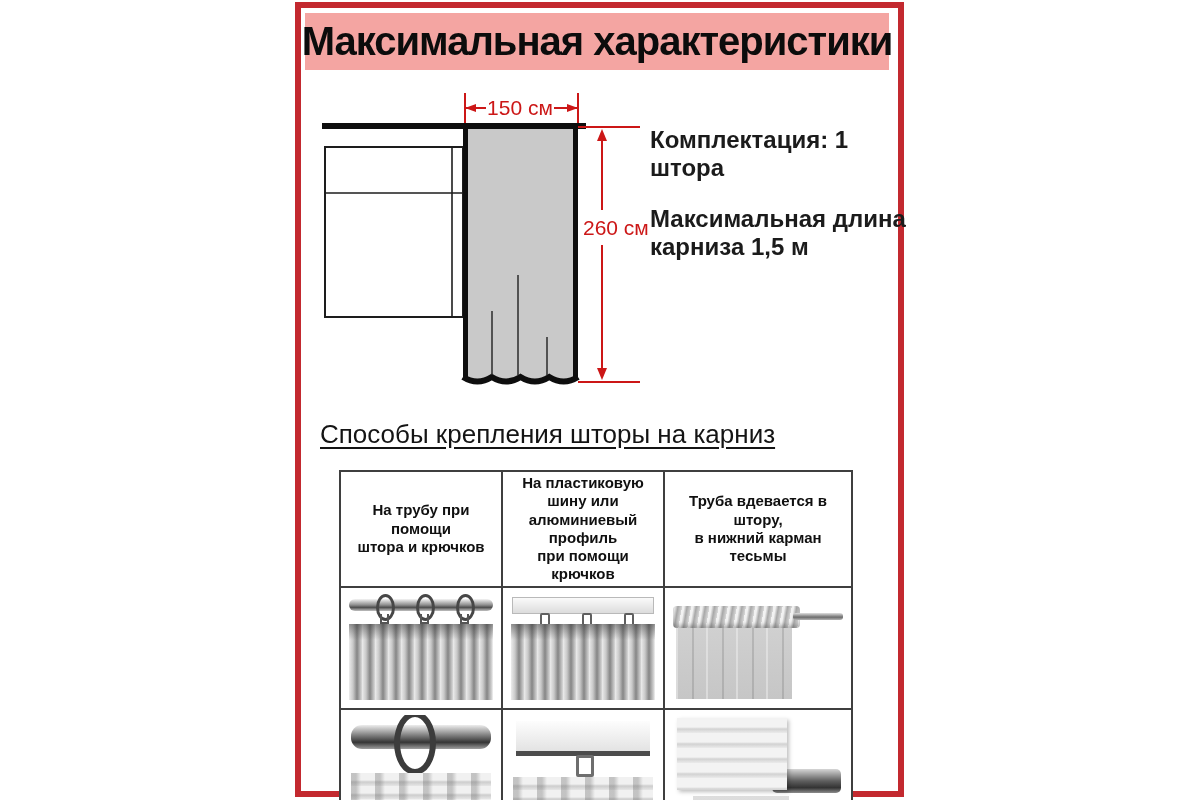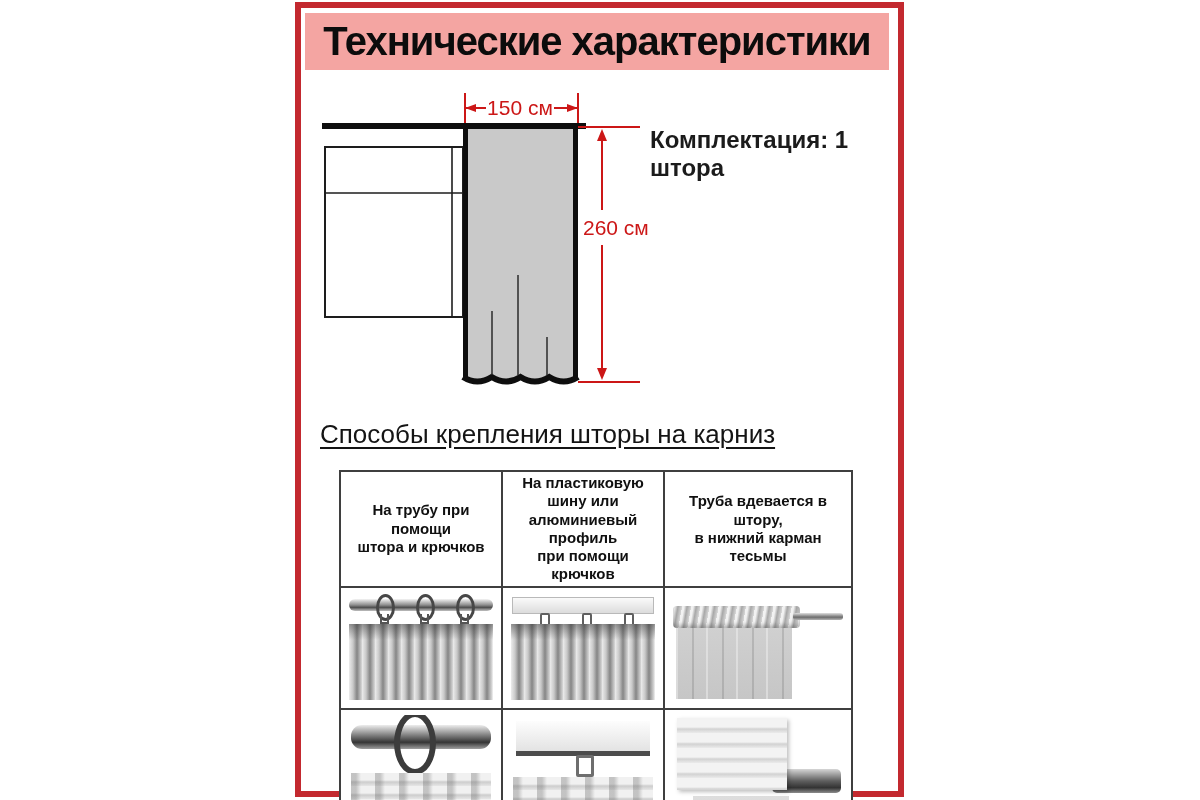--- a/index.html
+++ b/index.html
@@ -126,21 +126,21 @@
     background:linear-gradient(180deg,#d6d6d6,#5e5e5e 50%,#333 78%,#8d8d8d); }
   .clothbottom { position:absolute; left:12%; right:32%; bottom:3px; height:32%; z-index:0;
     background:linear-gradient(180deg,#dedede,#cdcdcd); }
 </style>
 </head>
 <body>
 
 <div class="frame"></div>
 
 <div class="banner">
-  <span>Технические характеристики</span>
+  <span>Максимальная характеристики</span>
 </div>
 
 <svg class="diagram" viewBox="0 0 352 315">
 
   <g>
     <line class="redline" x1="165" y1="8" x2="165" y2="40"></line>
     <line class="redline" x1="278" y1="8" x2="278" y2="40"></line>
     <line class="redline" x1="165" y1="23" x2="186" y2="23"></line>
     <line class="redline" x1="254" y1="23" x2="278" y2="23"></line>
     <polygon class="redfill" points="165,23 176,19 176,27"></polygon>
@@ -172,20 +172,22 @@
     <line class="redline" x1="302" y1="55" x2="302" y2="125"></line>
     <line class="redline" x1="302" y1="160" x2="302" y2="286"></line>
     <polygon class="redfill" points="302,44 297,56 307,56"></polygon>
     <polygon class="redfill" points="302,295 297,283 307,283"></polygon>
     <text x="283" y="150">260 см</text>
   </g>
 </svg>
 
 <div class="specs">
   <p>Комплектация: 1 штора</p>
+  <p>Максимальная длина
+карниза 1,5 м</p>
 </div>
 
 <div class="subheading">Способы крепления шторы на карниз</div>
 
 <table class="mount-table">
   <colgroup>
       <col style="width:162px">
       <col style="width:162px">
       <col style="width:188px">
     </colgroup>

